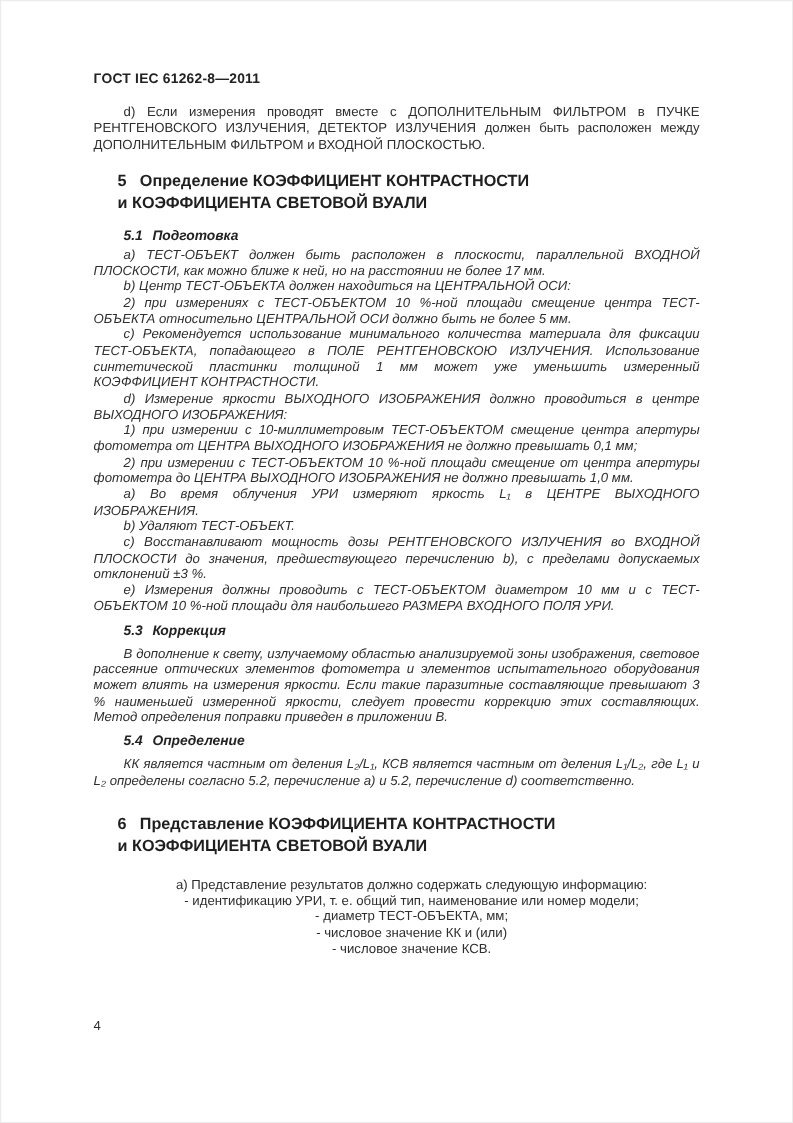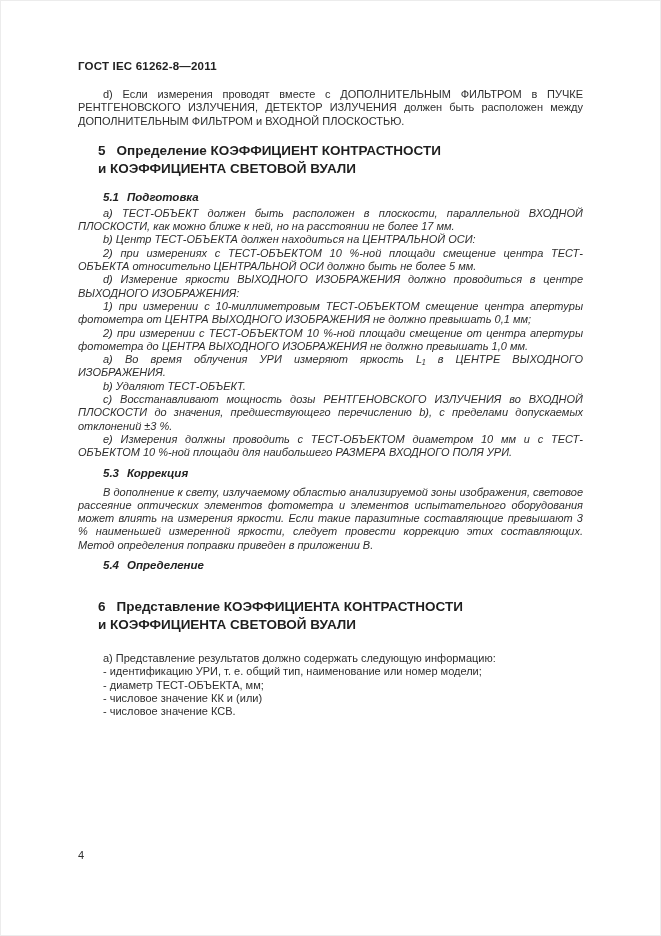--- a/index.html
+++ b/index.html
@@ -34,21 +34,21 @@
     font-size: 11px;
     line-height: 13.3px;
     margin: 0;
     text-align: justify;
     text-indent: 25px;
   }
   p.italic {
     font-style: italic;
   }
   p.no-justify {
-    text-align: left;
+    text-align: center;
   }
   .section-heading {
     font-size: 13.5px;
     font-weight: bold;
     color: #1f1f1f;
     line-height: 18px;
     margin: 14px 0 12px 20px;
   }
   .section-heading .h-line1 {
     display: flex;
@@ -95,20 +95,21 @@
     <div>и КОЭФФИЦИЕНТА СВЕТОВОЙ ВУАЛИ</div>
   </div>
 
   <div class="sub-heading">
     <span class="sh-num">5.1</span>
     <span>Подготовка</span>
   </div>
   <p class="body-par italic">a) ТЕСТ-ОБЪЕКТ должен быть расположен в плоскости, параллельной ВХОДНОЙ ПЛОСКОСТИ, как можно ближе к ней, но на расстоянии не более 17 мм.</p>
   <p class="body-par italic">b) Центр ТЕСТ-ОБЪЕКТА должен находиться на ЦЕНТРАЛЬНОЙ ОСИ:</p>
   <p class="body-par italic">2) при измерениях с ТЕСТ-ОБЪЕКТОМ 10 %-ной площади смещение центра ТЕСТ-ОБЪЕКТА относительно ЦЕНТРАЛЬНОЙ ОСИ должно быть не более 5 мм.</p>
+  <p class="body-par italic">c) Рекомендуется использование минимального количества материала для фиксации ТЕСТ-ОБЪЕКТА, попадающего в ПОЛЕ РЕНТГЕНОВСКОЮ ИЗЛУЧЕНИЯ. Использование синтетической пластинки толщиной 1 мм может уже уменьшить измеренный КОЭФФИЦИЕНТ КОНТРАСТНОСТИ.</p>
   <p class="body-par italic">d) Измерение яркости ВЫХОДНОГО ИЗОБРАЖЕНИЯ должно проводиться в центре ВЫХОДНОГО ИЗОБРАЖЕНИЯ:</p>
   <p class="body-par italic">1) при измерении с 10-миллиметровым ТЕСТ-ОБЪЕКТОМ смещение центра апертуры фотометра от ЦЕНТРА ВЫХОДНОГО ИЗОБРАЖЕНИЯ не должно превышать 0,1 мм;</p>
   <p class="body-par italic">2) при измерении с ТЕСТ-ОБЪЕКТОМ 10 %-ной площади смещение от центра апертуры фотометра до ЦЕНТРА ВЫХОДНОГО ИЗОБРАЖЕНИЯ не должно превышать 1,0 мм.</p>
 
   <p class="body-par italic">a) Во время облучения УРИ измеряют яркость L₁ в ЦЕНТРЕ ВЫХОДНОГО ИЗОБРАЖЕНИЯ.</p>
   <p class="body-par italic">b) Удаляют ТЕСТ-ОБЪЕКТ.</p>
   <p class="body-par italic">c) Восстанавливают мощность дозы РЕНТГЕНОВСКОГО ИЗЛУЧЕНИЯ во ВХОДНОЙ ПЛОСКОСТИ до значения, предшествующего перечислению b), с пределами допускаемых отклонений ±3 %.</p>
   <p class="body-par italic">e) Измерения должны проводить с ТЕСТ-ОБЪЕКТОМ диаметром 10 мм и с ТЕСТ-ОБЪЕКТОМ 10 %-ной площади для наибольшего РАЗМЕРА ВХОДНОГО ПОЛЯ УРИ.</p>
 
   <div class="sub-heading">
@@ -116,20 +117,21 @@
     <span>Коррекция</span>
   </div>
   <div class="spacer-sm"></div>
   <p class="body-par italic">В дополнение к свету, излучаемому областью анализируемой зоны изображения, световое рассеяние оптических элементов фотометра и элементов испытательного оборудования может влиять на измерения яркости. Если такие паразитные составляющие превышают 3 % наименьшей измеренной яркости, следует провести коррекцию этих составляющих. Метод определения поправки приведен в приложении B.</p>
 
   <div class="sub-heading">
     <span class="sh-num">5.4</span>
     <span>Определение</span>
   </div>
   <div class="spacer-sm"></div>
+  <p class="body-par italic">КК является частным от деления L₂/L₁, КСВ является частным от деления L₁/L₂, где L₁ и L₂ определены согласно 5.2, перечисление a) и 5.2, перечисление d) соответственно.</p>
 
   <div class="section-heading" style="margin-top:20px; margin-bottom:18px;">
     <div class="h-line1">
       <span class="h-num">6</span>
       <span>Представление КОЭФФИЦИЕНТА КОНТРАСТНОСТИ</span>
     </div>
     <div>и КОЭФФИЦИЕНТА СВЕТОВОЙ ВУАЛИ</div>
   </div>
 
   <p class="body-par no-justify">a) Представление результатов должно содержать следующую информацию:</p>

